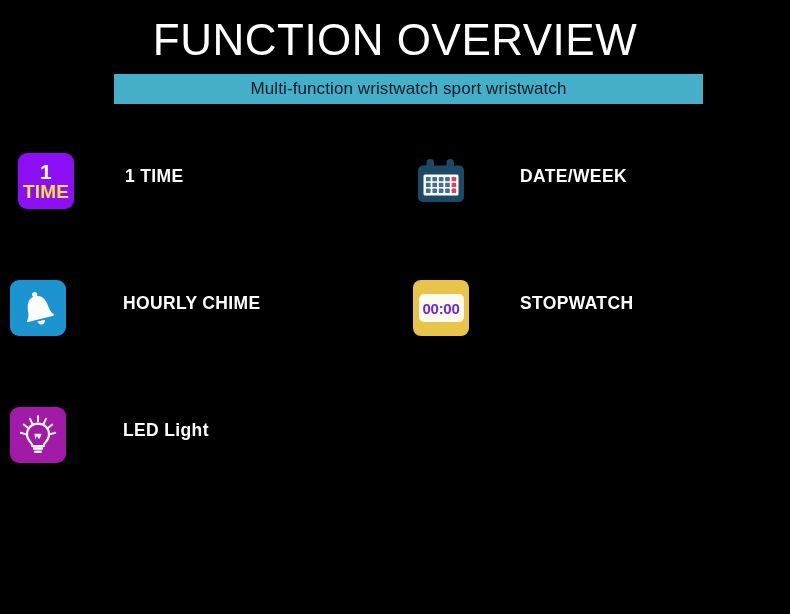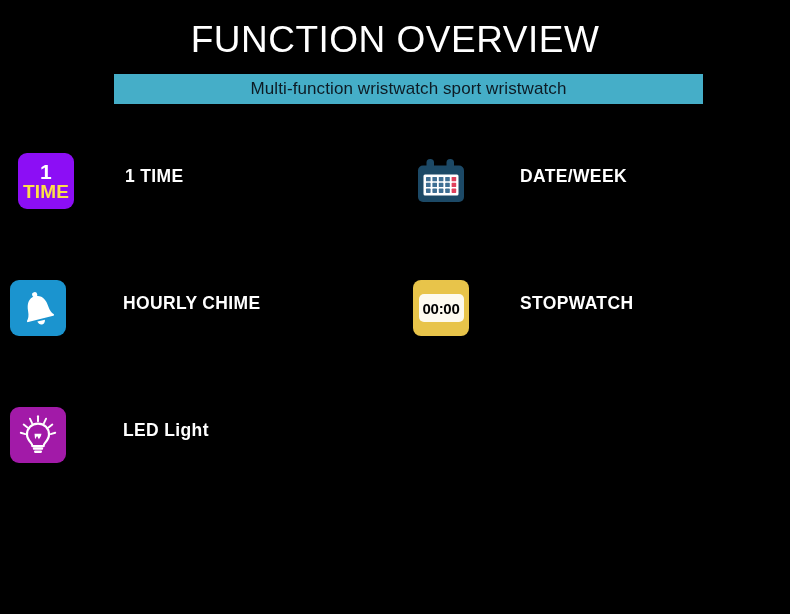--- a/index.html
+++ b/index.html
@@ -25,21 +25,21 @@
 
   
   .page-title {
     position: absolute;
     top: 14px;
     left: 0;
     width: 790px;
     text-align: center;
     color: #ffffff;
     font-family: "Liberation Sans", sans-serif;
-    font-size: 37px;
+    font-size: 44px;
     font-weight: 400;
     letter-spacing: 0.5px;
     line-height: 52px;
     white-space: nowrap;
   }
 
   .subtitle-bar {
     position: absolute;
     left: 114px;
     top: 74px;
@@ -156,21 +156,21 @@
   .stopwatch-display {
     width: 45px;
     height: 28px;
     background: #fdfaef;
     border-radius: 5px;
     display: flex;
     align-items: center;
     justify-content: center;
   }
   .stopwatch-display span {
-    color: #000000;
+    color: #6d28d9;
     font-family: "Liberation Sans Narrow", "Liberation Sans", sans-serif;
     font-size: 15px;
     font-weight: bold;
     letter-spacing: -0.3px;
   }
 
   svg { display: block; }
 </style>
 </head>
 <body>

